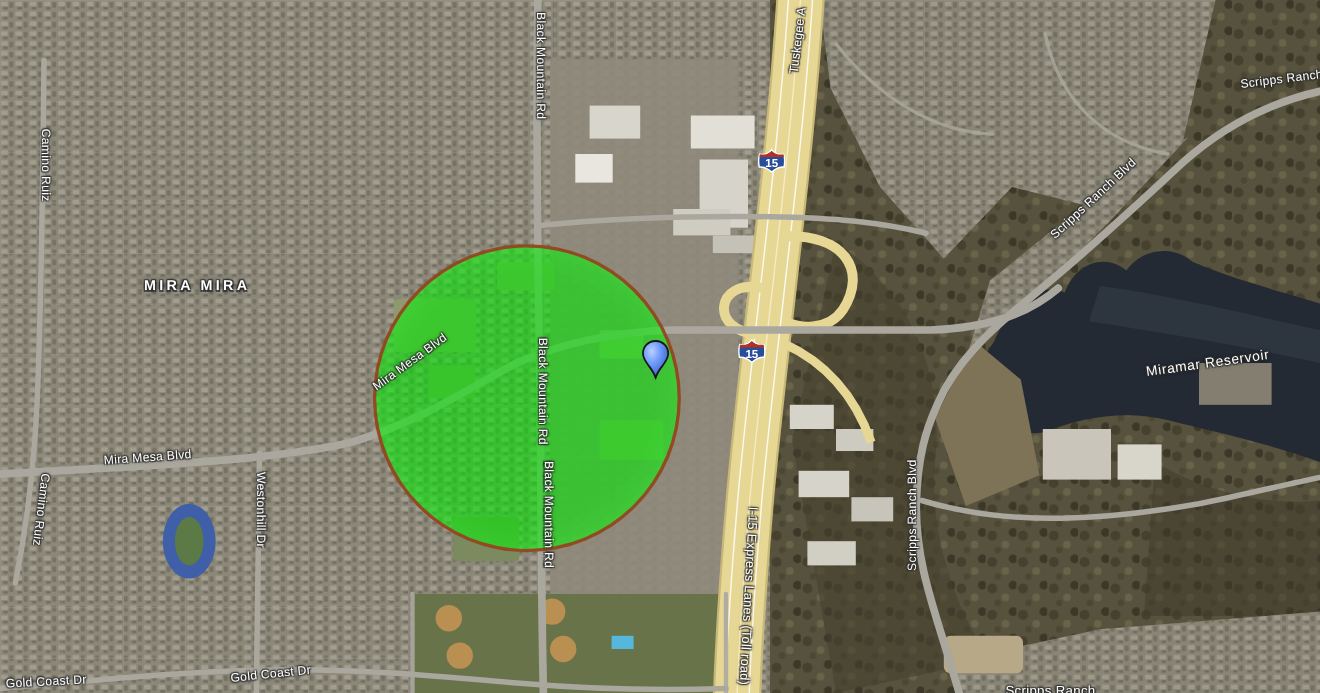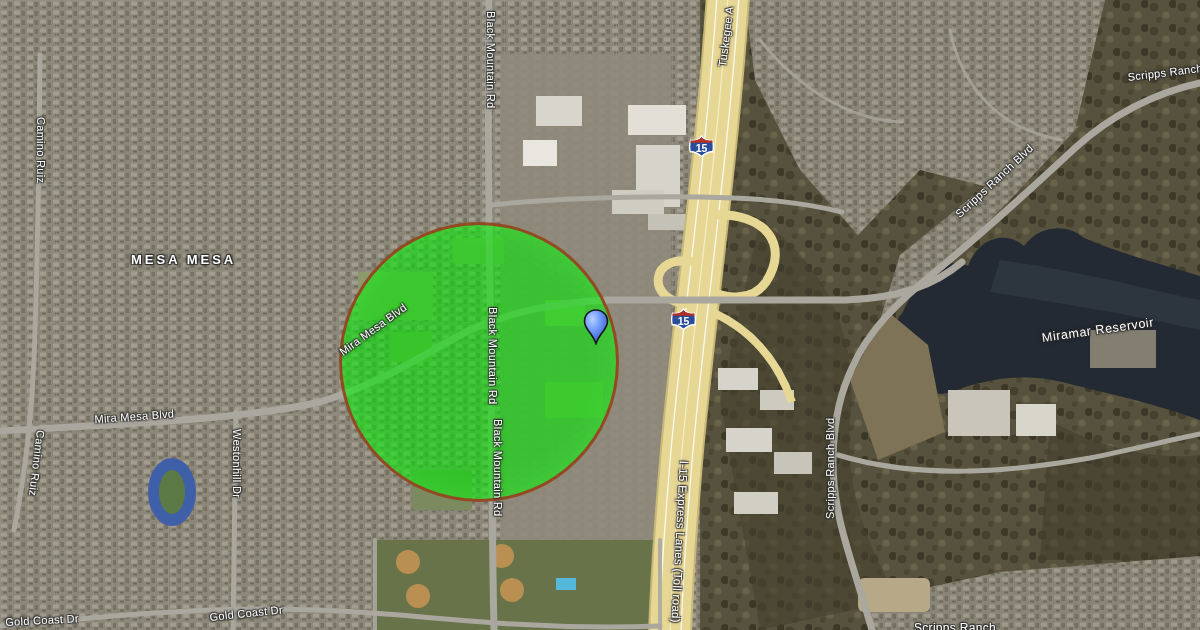--- a/index.html
+++ b/index.html
@@ -155,21 +155,21 @@
     <path d="M12.5,21.5 C8,17.5 4,16.5 1.2,16.8 C0.3,12 0.8,7.5 1.6,5.2 C4,5.8 7,5.3 9,4.2 C10.5,3.4 11.8,2.3 12.5,1 C13.2,2.3 14.5,3.4 16,4.2 C18,5.3 21,5.8 23.4,5.2 C24.2,7.5 24.7,12 23.8,16.8 C21,16.5 17,17.5 12.5,21.5 Z" fill="#2a4d9b" stroke="#fff" stroke-width="1.3"></path>
     <path d="M1.7,5.3 C6,6 10,5 12.5,2.2 C15,5 19,6 23.3,5.3 L23.6,7.8 L1.4,7.8 Z" fill="#b33025"></path>
     <text x="12.5" y="17" text-anchor="middle">15</text>
   </svg>
   <svg class="shield" style="left:671px;top:308px;" viewBox="0 0 25 22">
     <path d="M12.5,21.5 C8,17.5 4,16.5 1.2,16.8 C0.3,12 0.8,7.5 1.6,5.2 C4,5.8 7,5.3 9,4.2 C10.5,3.4 11.8,2.3 12.5,1 C13.2,2.3 14.5,3.4 16,4.2 C18,5.3 21,5.8 23.4,5.2 C24.2,7.5 24.7,12 23.8,16.8 C21,16.5 17,17.5 12.5,21.5 Z" fill="#2a4d9b" stroke="#fff" stroke-width="1.3"></path>
     <path d="M1.7,5.3 C6,6 10,5 12.5,2.2 C15,5 19,6 23.3,5.3 L23.6,7.8 L1.4,7.8 Z" fill="#b33025"></path>
     <text x="12.5" y="17" text-anchor="middle">15</text>
   </svg>
 
-  <div class="map-label area-label" style="left:131px;top:252px;">MESA MESA</div>
+  <div class="map-label area-label" style="left:131px;top:252px;">MIRA MIRA</div>
   <div class="map-label" style="left:497px;top:11px;transform:rotate(90deg);">Black Mountain Rd</div>
   <div class="map-label" style="left:716px;top:66px;transform:rotate(-83deg);">Tuskegee A</div>
   <div class="map-label" style="left:1127px;top:71px;transform:rotate(-7deg);">Scripps Ranch Blvd</div>
   <div class="map-label" style="left:953px;top:211px;transform:rotate(-43deg);">Scripps Ranch Blvd</div>
   <div class="map-label water-label" style="left:1041px;top:331px;transform:rotate(-8deg);">Miramar Reservoir</div>
   <div class="map-label" style="left:824px;top:519px;transform:rotate(-90deg);">Scripps Ranch Blvd</div>
   <div class="map-label" style="left:499px;top:307px;transform:rotate(90deg);">Black Mountain Rd</div>
   <div class="map-label" style="left:504px;top:419px;transform:rotate(90deg);">Black Mountain Rd</div>
   <div class="map-label" style="left:337px;top:348px;transform:rotate(-36deg);">Mira Mesa Blvd</div>
   <div class="map-label" style="left:94px;top:413px;transform:rotate(-4deg);">Mira Mesa Blvd</div>

